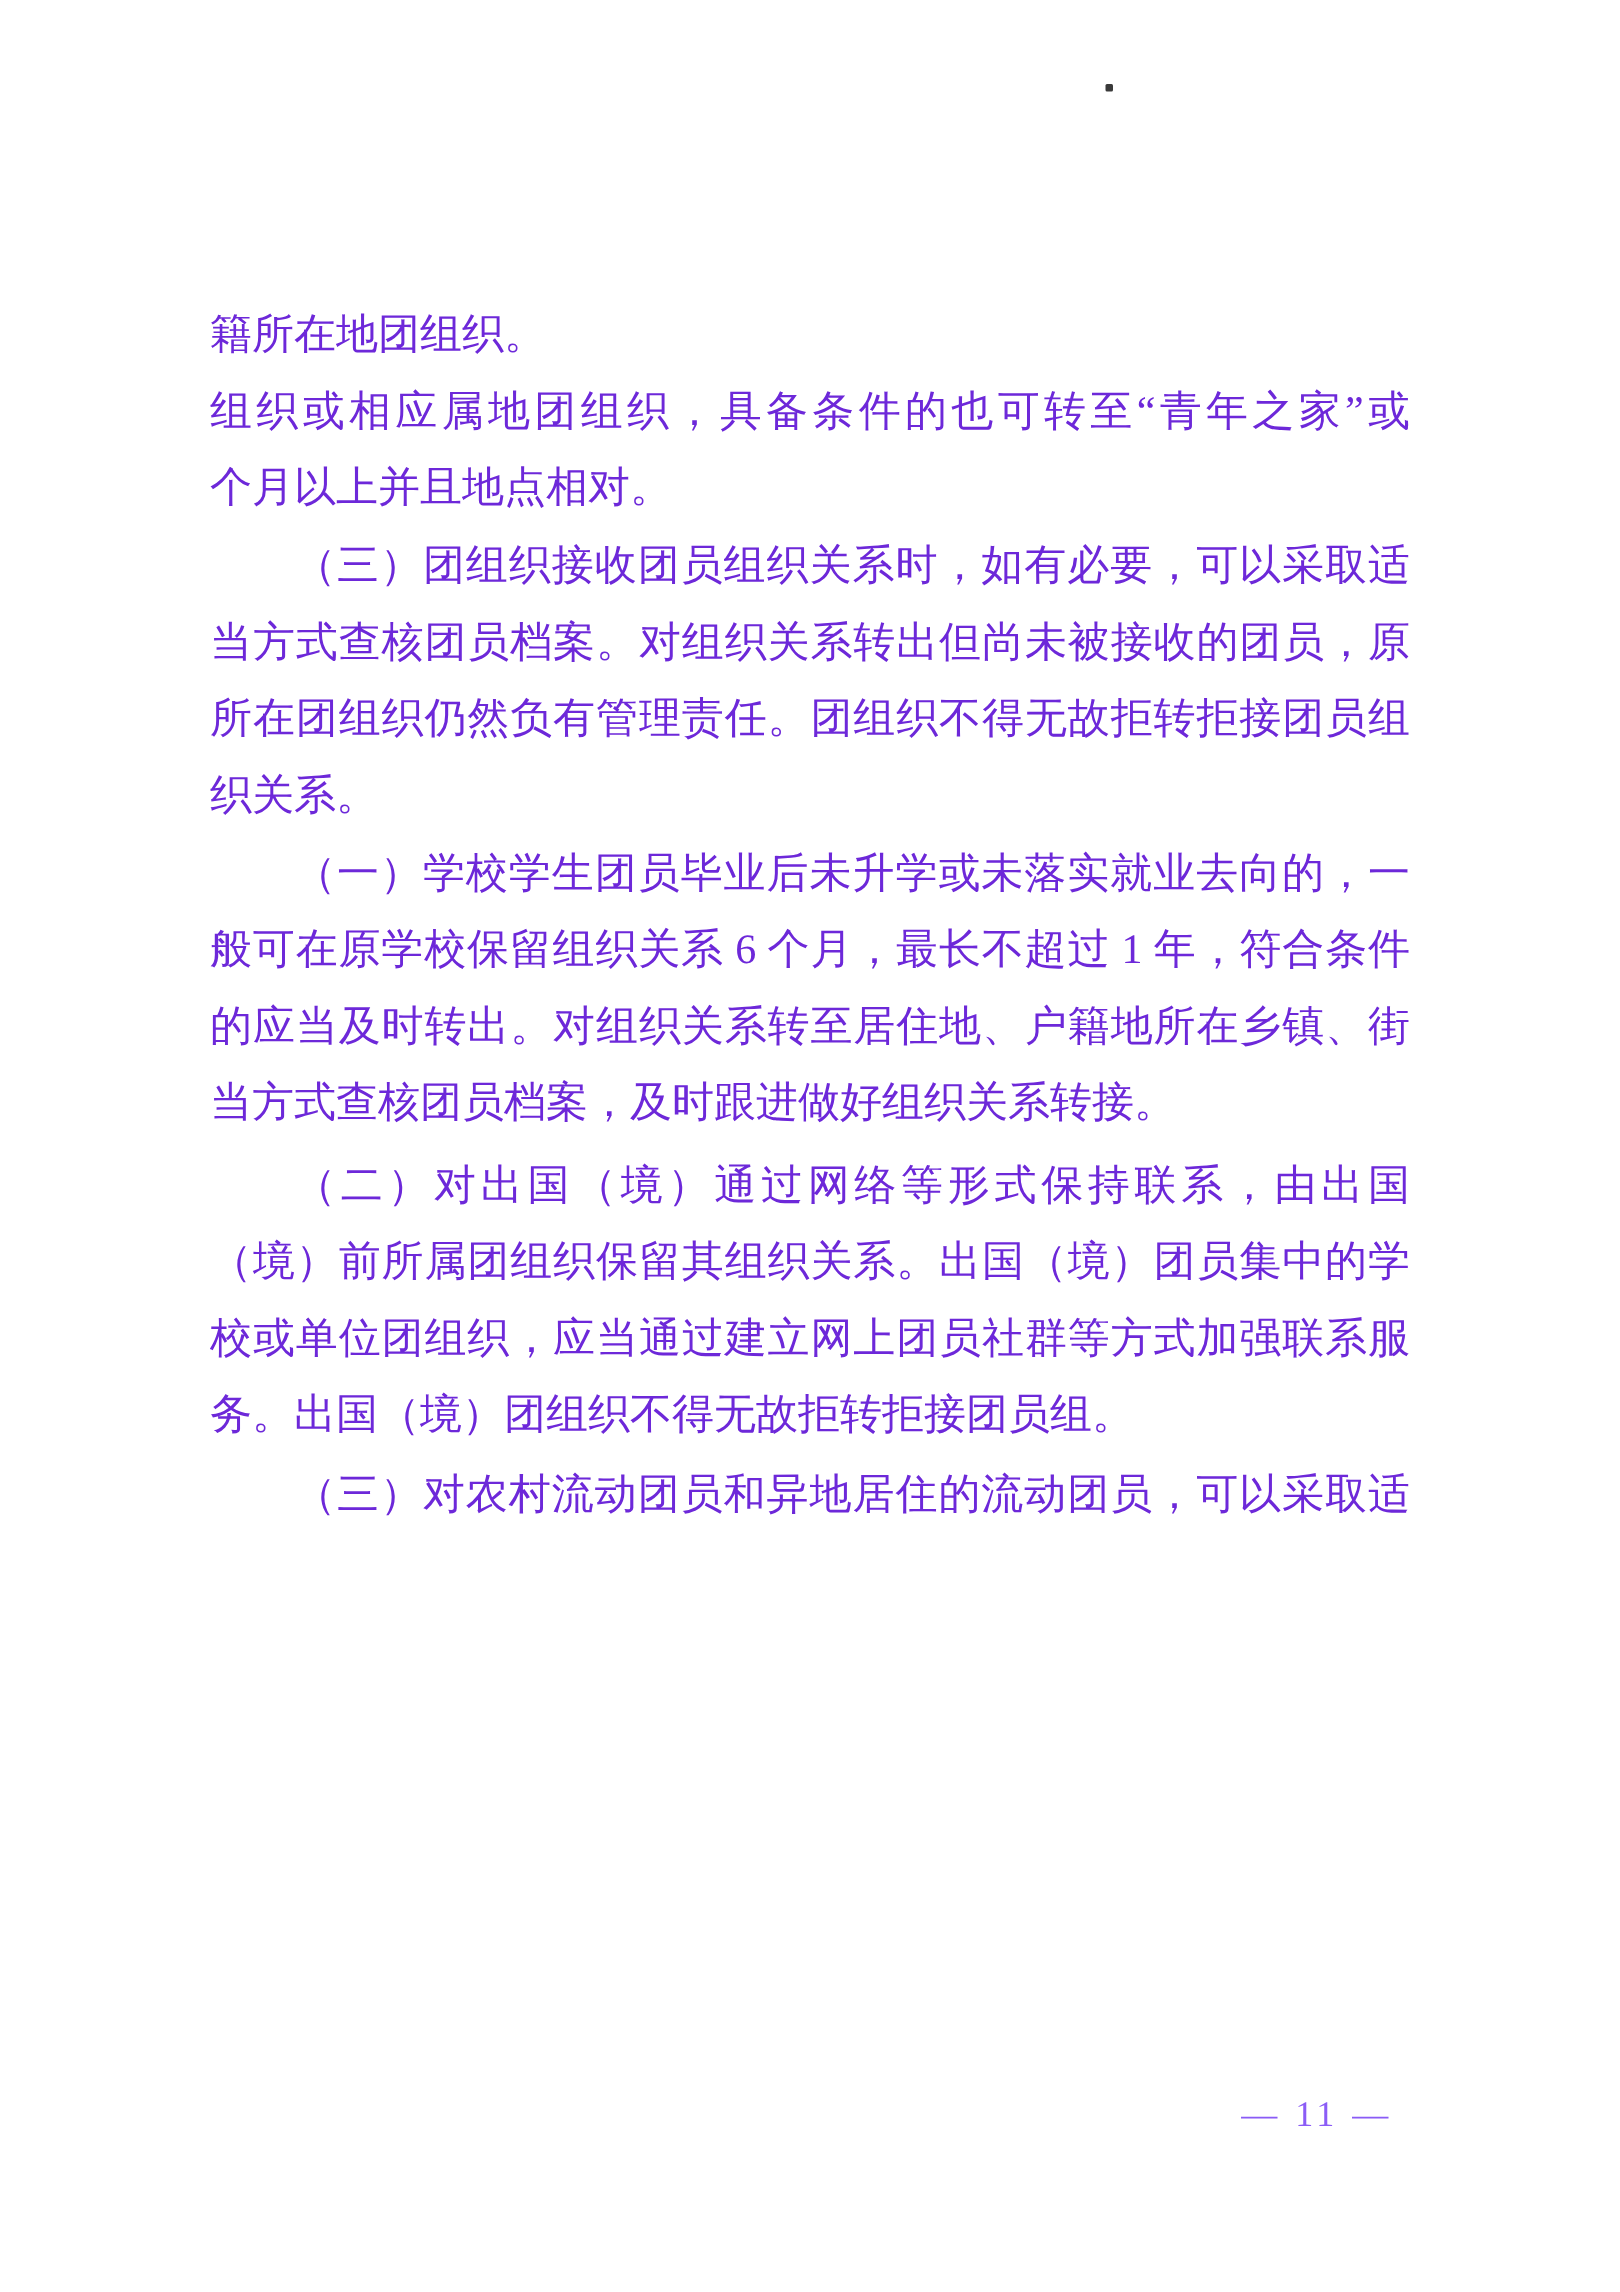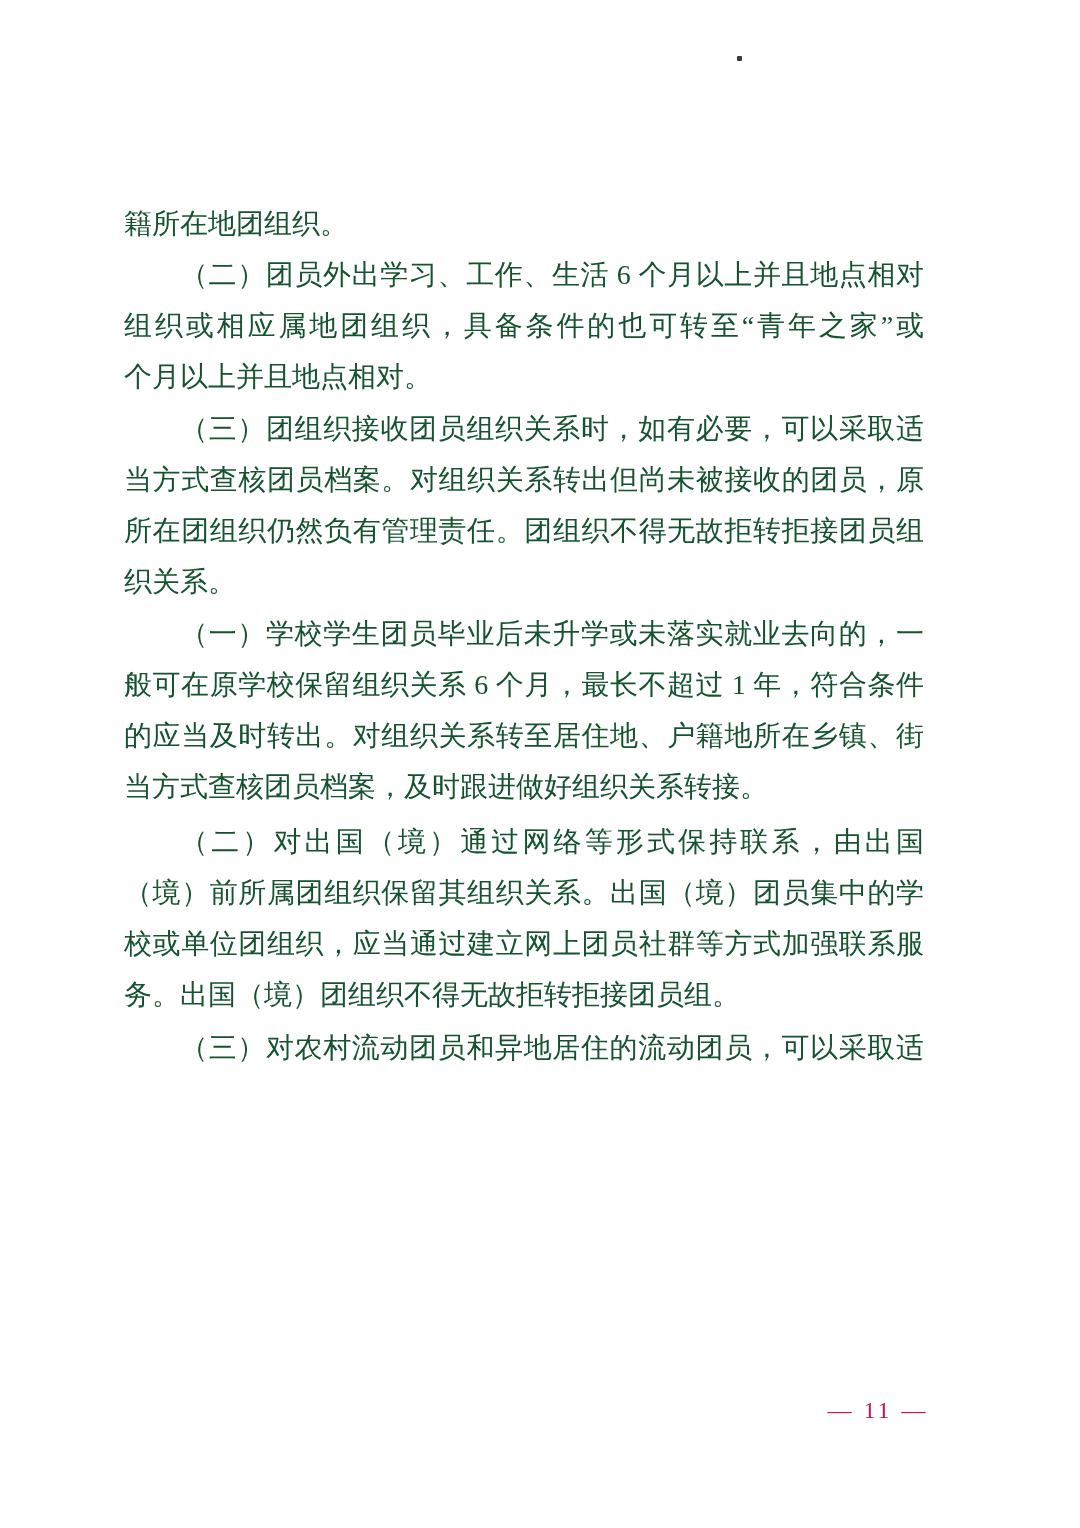--- a/index.html
+++ b/index.html
@@ -11,24 +11,24 @@
   #page {
     position: relative;
     width: 1080px;
     height: 1528px;
     background: #ffffff;
     overflow: hidden;
     font-family: "Liberation Serif", serif;
   }
   #text-block {
     position: absolute;
-    left: 124px;
+    left: 140px;
     top: 198px;
     width: 800px;
-    color: #14532d;
+    color: #6d28d9;
     font-size: 28px;
   }
   .para { margin: 0; }
   
   .para:nth-child(3) { margin-top: 1px; }
   .para:nth-child(4) { margin-top: 1px; }
   .para:nth-child(5) { margin-top: 4px; }
   .para:nth-child(6) { margin-top: 2px; }
   .line {
     height: 51px;
@@ -46,21 +46,21 @@
   .line b { font-weight: 700; letter-spacing: 1px; }
   #page-number {
     position: absolute;
     top: 1394px;
     left: 788px;
     width: 180px;
     height: 32px;
     line-height: 32px;
     text-align: center;
     font-size: 24px;
-    color: #be185d;
+    color: #8b5cf6;
     letter-spacing: 3px;
     font-family: "Liberation Serif", serif;
   }
   #scan-dot {
     position: absolute;
     left: 737px;
     top: 56px;
     width: 5px;
     height: 5px;
     background: #3a3a3a;
@@ -70,21 +70,20 @@
 </head>
 <body>
 
 <div id="page">
   <span id="scan-dot"></span>
   <main id="text-block">
       <div class="para">
         <div class="line">籍所在地团组织。</div>
       </div>
       <div class="para">
-        <div class="line just indent">（二）团员外出学习、工作、生活 6 个月以上并且地点相对</div>
         <div class="line just">组织或相应属地团组织，具备条件的也可转至“青年之家”或</div>
         <div class="line">个月以上并且地点相对。</div>
       </div>
       <div class="para">
         <div class="line just indent">（三）团组织接收团员组织关系时，如有必要，可以采取适</div>
         <div class="line just">当方式查核团员档案。对组织关系转出但尚未被接收的团员，原</div>
         <div class="line just">所在团组织仍然负有管理责任。团组织不得无故拒转拒接团员组</div>
         <div class="line">织关系。</div>
       </div>
       <div class="para">

